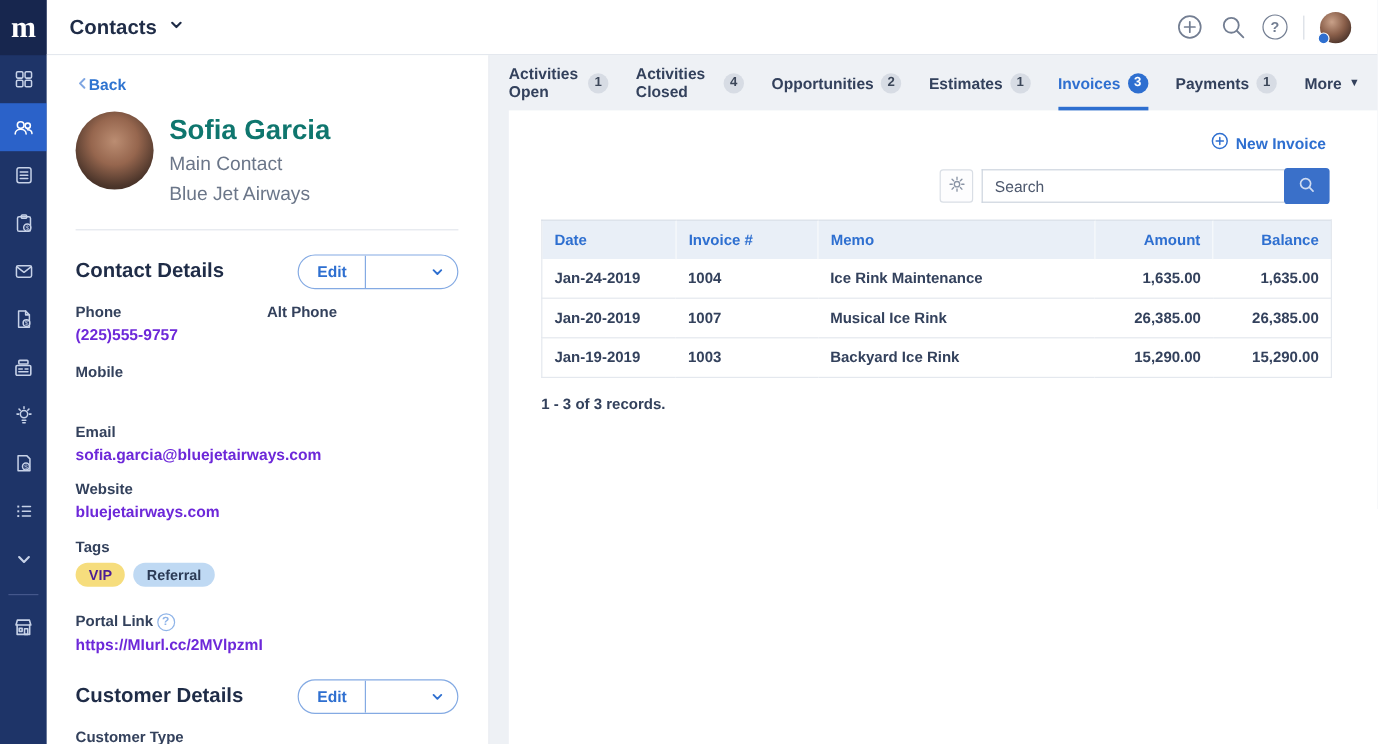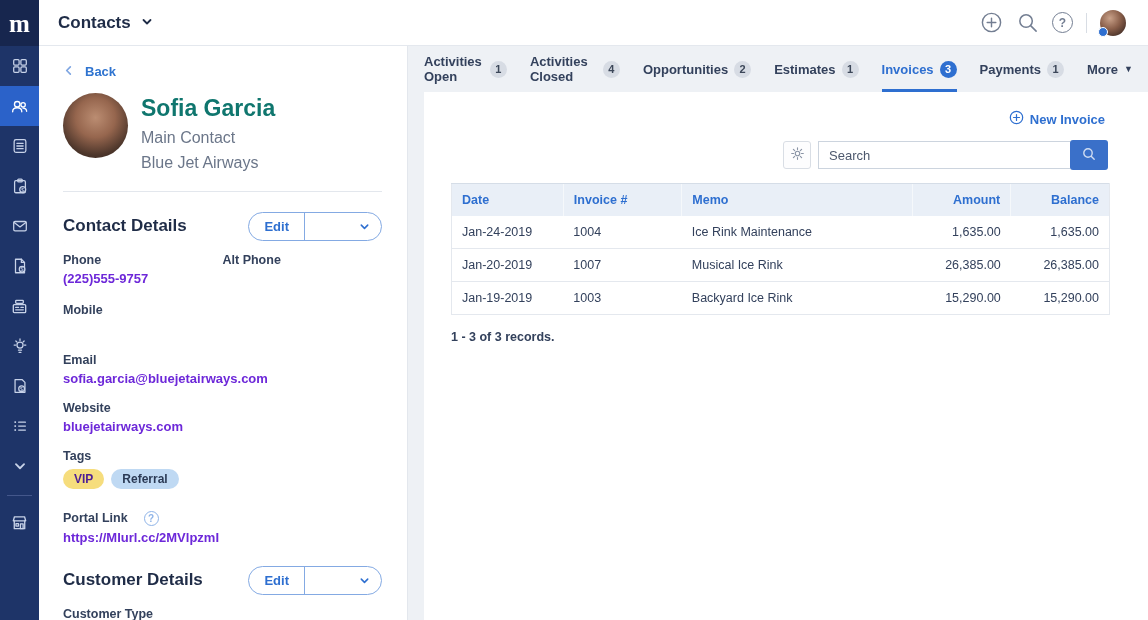--- a/index.html
+++ b/index.html
@@ -27,21 +27,21 @@
                  font-size:12px; font-weight:700; color:#737e92; cursor:pointer; }
   .tb-divider { width:1px; height:20px; background:#d8dde4; }
   .tb-avatar { width:26px; height:26px; border-radius:50%; position:relative; cursor:pointer;
                background:radial-gradient(circle at 38% 32%, #c9a189 0%, #8a5f4a 45%, #4a332a 80%, #33241d 100%); }
   .tb-avatar .dot { position:absolute; left:-2px; bottom:-1px; width:10px; height:10px; border-radius:50%; background:#2e6fd0; border:1.5px solid #fff; }
 
   .content { flex:1; display:flex; min-height:0; }
 
   
   .contact-panel { width:369px; flex-shrink:0; background:#fff; border-right:1px solid #e3e7ed; padding:16px 25px 0 24px; overflow:hidden; }
-  .back-link { display:inline-flex; align-items:center; gap:11px; color:#2f74d0; font-size:13px; font-weight:700; cursor:pointer; }
+  .back-link { display:inline-flex; align-items:center; gap:0; color:#2f74d0; font-size:13px; font-weight:700; cursor:pointer; }
   .avatar-row { display:flex; gap:13px; margin-top:13px; align-items:flex-start; }
   .big-avatar { width:65px; height:65px; border-radius:50%; flex-shrink:0;
                 background:radial-gradient(circle at 50% 38%, #bb8d72 0%, #96664e 38%, #4d362b 72%, #2e211c 100%); }
   .who { padding-top:2px; }
   .contact-name { font-size:23px; font-weight:700; color:#0f766e; line-height:1.15; }
   .contact-sub { font-size:16px; color:#6b7689; margin-top:5px; line-height:1.45; }
   .panel-divider { border:none; border-top:1px solid #e3e7ed; margin-top:17px; }
 
   .section-head { display:flex; align-items:center; justify-content:space-between; margin-top:20px; }
   .section-title { font-size:17px; font-weight:700; color:#1f2c47; }
@@ -54,21 +54,21 @@
   .field-label { font-size:12.5px; font-weight:700; color:#33415c; }
   .field-value { font-size:13px; margin-top:4px; min-height:18px; }
   .blue-link { color:#6d28d9; text-decoration:none; cursor:pointer;font-weight:bold; }
   .mt12 { margin-top:12px; } .mt14 { margin-top:14px; } .mt22 { margin-top:22px; }
 
   .tags-row { display:flex; gap:7px; margin-top:6px; }
   .tag { font-size:12px; font-weight:700; padding:3px 11px; border-radius:11px; }
   .tag-vip { background:#f6dd7d; color:#4c1d95; }
   .tag-referral { background:#bfd9f3; color:#2b3a55; }
 
-  .portal-label-row { display:flex; align-items:center; gap:16px; }
+  .portal-label-row { display:flex; align-items:center; gap:3px; }
   .mini-help { width:15px; height:15px; border:1.3px solid #8fb4e8; border-radius:50%; color:#8fb4e8; font-size:10px; font-weight:700;
                display:flex; align-items:center; justify-content:center; cursor:pointer; }
 
   
   .right-area { flex:1; display:flex; flex-direction:column; background:#eef1f5; min-width:0; }
   .tabs { height:46px; flex-shrink:0; display:flex; align-items:center; padding-left:16px; gap:23px; }
   .tab { position:relative; height:46px; display:flex; align-items:center; gap:6px; font-size:13px; font-weight:700; color:#33415c; cursor:pointer; }
   .tab .badge { min-width:17px; height:17px; padding:0 4px; border-radius:9px; background:#d7dce4; color:#3c4759;
                 font-size:11px; font-weight:700; display:flex; align-items:center; justify-content:center; }
   .tab.active { color:#2e6fd0; }
@@ -93,21 +93,21 @@
   .table-wrap { margin:14px 38px 0 27px; }
   table { width:100%; border-collapse:collapse; font-size:12.5px; }
   thead th { background:#e9eff7; color:#2e6fd0; font-weight:700; text-align:left; padding:9px 10px;
              border-top:1px solid #d5dde7; border-left:1px solid #f5f8fb; cursor:pointer; }
   thead th:first-child { border-left:1px solid #e4e8ee; }
   thead th:last-child { border-right:1px solid #e4e8ee; }
   thead th.num, td.num { text-align:right; }
   tbody td { background:#fff; color:#33415c; padding:9px 10px; border-bottom:1px solid #e4e8ee; }
   tbody td:first-child { border-left:1px solid #e4e8ee; }
   tbody td:last-child { border-right:1px solid #e4e8ee; }
-  tbody tr { cursor:pointer; }
+  tbody tr { cursor:pointer;font-weight:bold; }
   .records { margin:15px 0 0 27px; font-size:12.5px; font-weight:700; color:#33415c; }
 </style>
 </head>
 <body>
 
 <div class="app">
 
   <aside class="rail">
     <div class="rail-logo">m</div>
 

